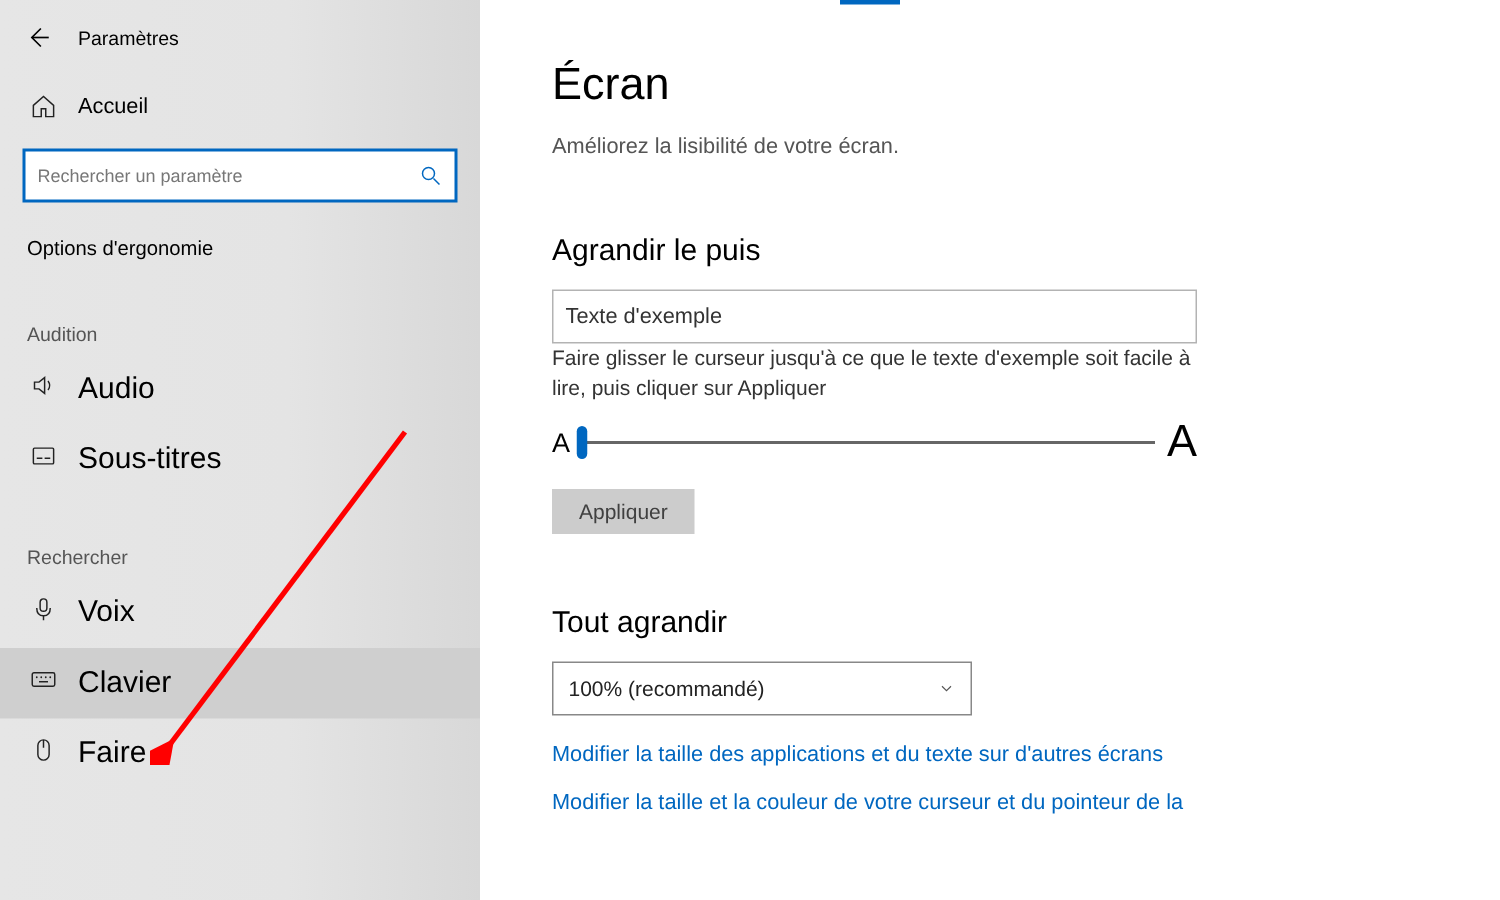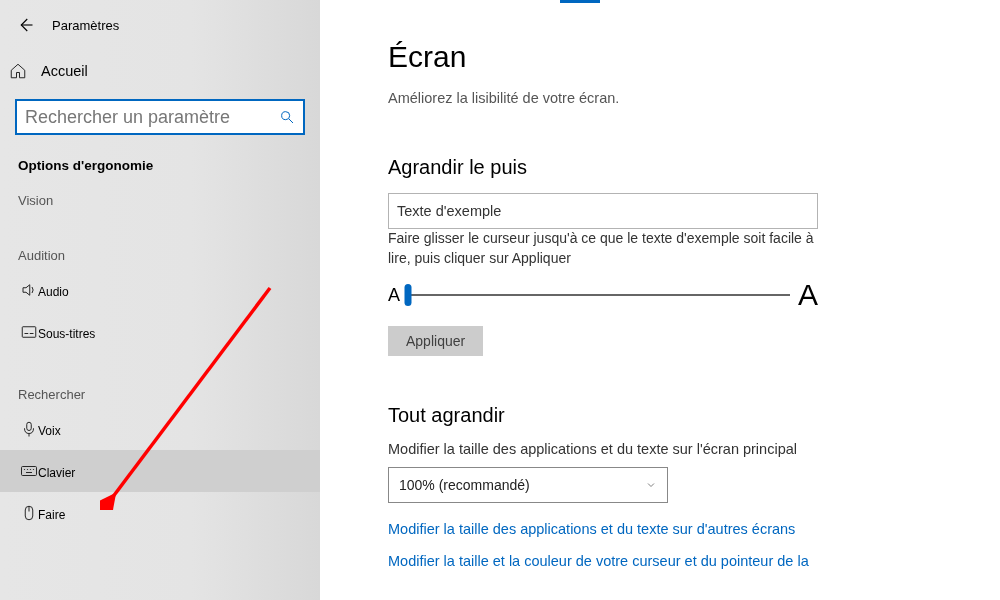--- a/index.html
+++ b/index.html
@@ -17,68 +17,68 @@
   .sidebar-header {
     display: flex;
     align-items: center;
     gap: 18px;
     padding: 6px 16px 18px 16px;
   }
   .back-arrow { width: 18px; height: 18px; color: #000; cursor: pointer; }
   .window-title { font-size: 13px; color: #000; }
   .home-row {
     display: flex; align-items: center; gap: 14px;
-    padding: 10px 9px;
+    padding: 10px 20px;
     cursor: pointer;
   }
   .home-row .icon { width: 18px; height: 18px; color: #222; }
   .home-row span { font-size: 14.5px; color: #000; }
   .search-wrap { padding: 10px 16px 14px 16px; }
   .search-box {
     width: 100%;
     height: 34px;
     border: 1px solid #0067c0;
     background: #fff;
     display: flex;
     align-items: center;
     padding: 0 8px;
     outline: 1px solid #0067c0;
   }
   .search-box input {
     flex: 1;
     border: none;
     outline: none;
-    font-size: 18px;
+    font-size: 12px;
     color: #0369a1;
     background: transparent;
   }
   .search-box input::placeholder { color: #777; }
   .search-box .search-icon { width: 16px; height: 16px; color: #0067c0; }
   .section-title {
-    font-size: 13.5px; font-weight: 700; color: #000;
+    font-size: 13.5px; font-weight: 400; color: #000;
     padding: 10px 18px 8px 18px;
   }
   .subheader {
     font-size: 13px; color: #555;
     padding: 12px 18px 6px 18px;
   }
   .nav-item {
-    display: flex; align-items: flex-end; 
+    display: flex; align-items: flex-start; gap: 14px;
     padding: 12px 20px;
     cursor: pointer;
-    font-size: 12px;
+    font-size: 20px;
     color: #000;
   }
   .nav-item .icon { width: 18px; height: 18px; color: #222; flex-shrink: 0; }
   .nav-item.selected { background: #cfcfcf; }
 
   
   .main {
     flex: 1;
-    padding: 40px 0 0 68px;
+    padding: 40px 0 0 48px;
     overflow: hidden;
     position: relative;
   }
   .page-title { font-size: 30px; font-weight: 400; color: #000; margin-bottom: 16px; }
   .page-sub { font-size: 14.5px; color: #555; margin-bottom: 50px; }
   .section-h { font-size: 20px; font-weight: 400; color: #000; margin-bottom: 14px; }
   .sample-box {
     width: 430px; height: 36px;
     border: 1px solid #b3b3b3;
     display: flex; align-items: center;
@@ -165,21 +165,20 @@
         <input type="text" placeholder="Rechercher un paramètre" style="">
         <svg class="search-icon" viewBox="0 0 24 24">
           <circle cx="10" cy="10" r="6" stroke="currentColor" stroke-width="1.5" fill="none"></circle>
           <line x1="15" y1="15" x2="21" y2="21" stroke="currentColor" stroke-width="1.5"></line>
         </svg>
       </div>
     </div>
 
     <div class="section-title">Options d'ergonomie</div>
 
-    <div class="subheader">Vision</div>
 
     <div class="subheader" style="margin-top:22px">Audition</div>
 
     <div class="nav-item">
       <svg class="icon" viewBox="0 0 24 24">
         <path d="M4 9 H8 L13 5 V19 L8 15 H4 Z" stroke="currentColor" stroke-width="1.3" fill="none"></path>
         <path d="M16 8 Q19 12 16 16" stroke="currentColor" stroke-width="1.3" fill="none"></path>
       </svg>
       <span>Audio</span>
     </div>
@@ -244,21 +243,20 @@
     <div class="slider-row">
       <span class="small-a">A</span>
       <div class="slider-track">
         <div class="slider-thumb"></div>
       </div>
       <span class="big-a">A</span>
     </div>
     <button class="apply-btn">Appliquer</button>
 
     <h2 class="section-h">Tout agrandir</h2>
-    <p class="field-label">Modifier la taille des applications et du texte sur l'écran principal</p>
     <div class="dropdown">
       <span>100% (recommandé)</span>
       <svg class="chev" viewBox="0 0 24 24">
         <path d="M6 9 L12 15 L18 9" stroke="currentColor" stroke-width="1.5" fill="none"></path>
       </svg>
     </div>
     <a class="link">Modifier la taille des applications et du texte sur d'autres écrans</a>
     <a class="link">Modifier la taille et la couleur de votre curseur et du pointeur de la</a>
   </main>
 </div>

